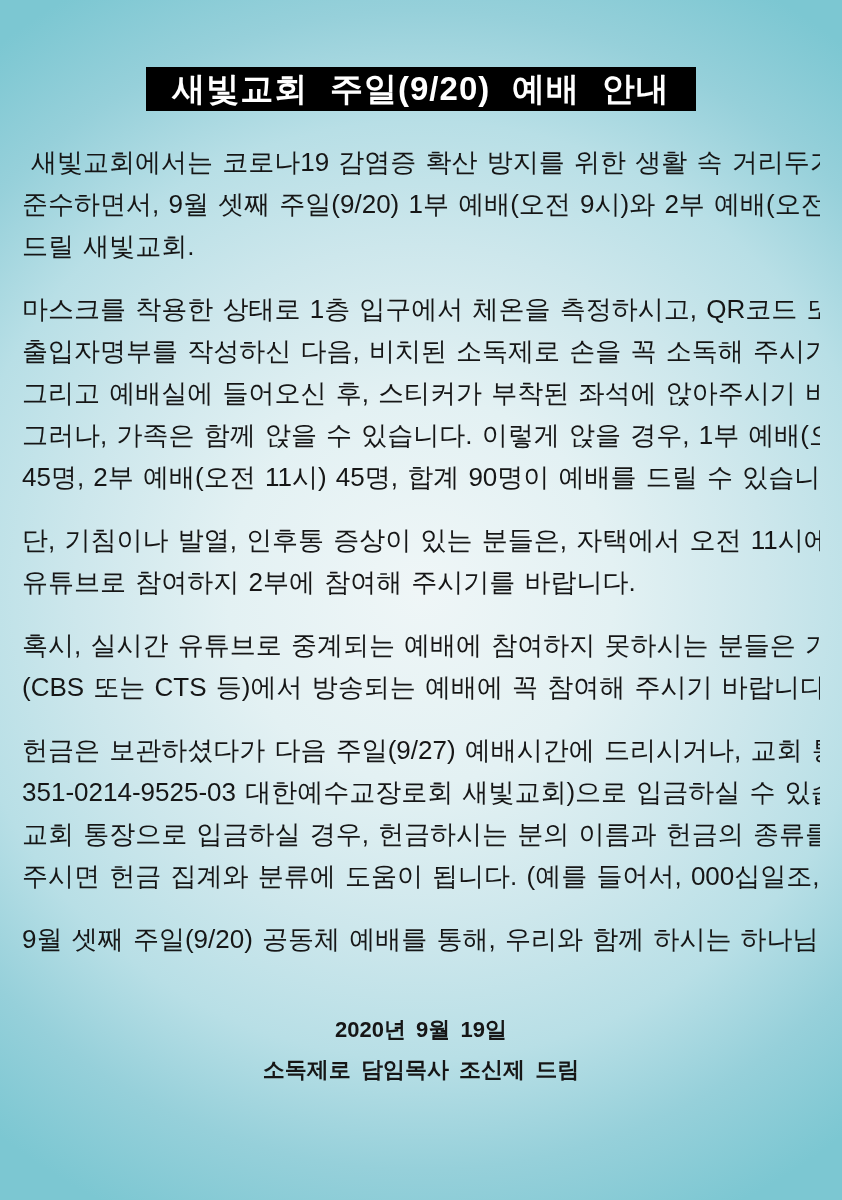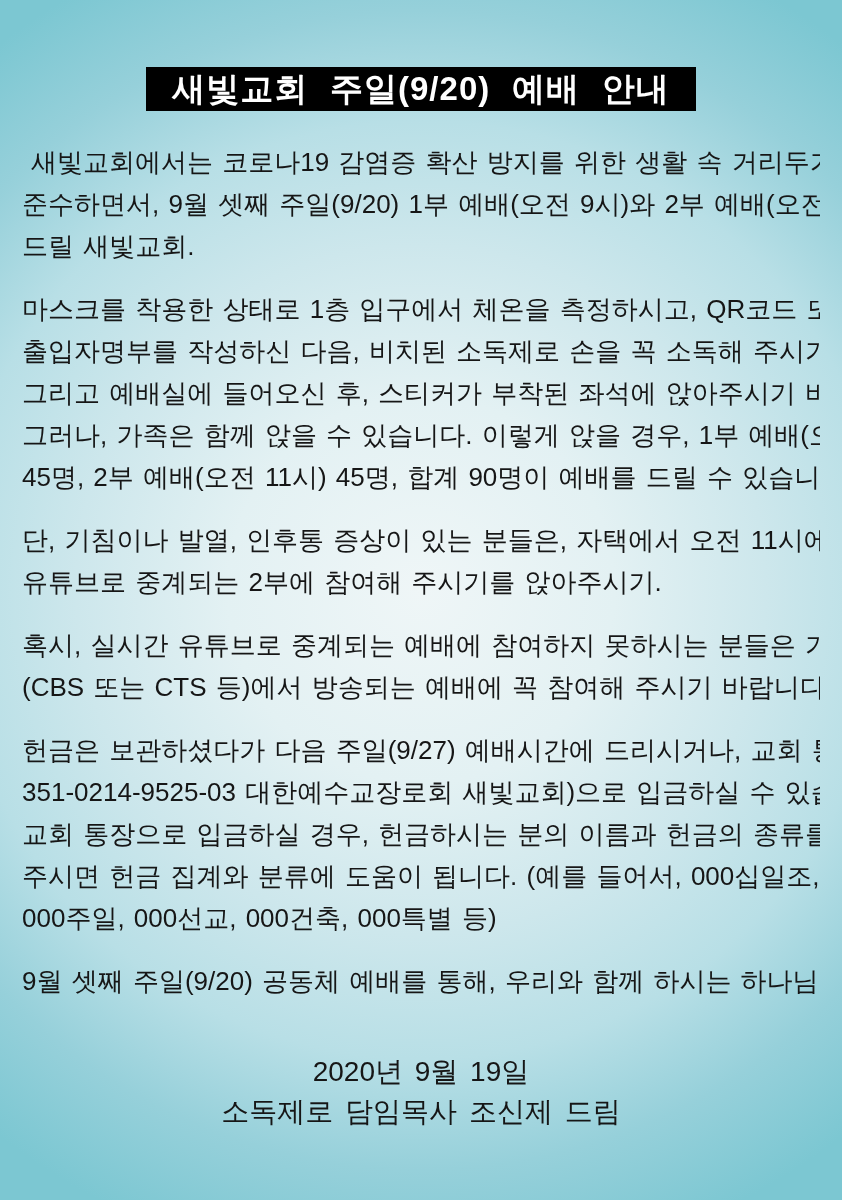--- a/index.html
+++ b/index.html
@@ -63,23 +63,24 @@
     -moz-text-align-last: left;
     text-align-last: left;
   }
   .first-para .line:first-child { text-indent: 9px; }
   .footer {
     margin-top: 50px;
     text-align: center;
     color: var(--body-text);
   }
   .footer-line {
-    font-size: 28px;
+    font-size: 22px;
     line-height: 40px;
     word-spacing: 4px;
+    font-weight: bold;
   }
 </style>
 </head>
 <body>
 
 <div class="title-wrap">
   <div class="title-bar">새빛교회 주일(9/20) 예배 안내</div>
 </div>
 
 <div class="content">
@@ -91,32 +92,31 @@
       </div>
       <div class="paragraph">
         <div class="line">마스크를 착용한 상태로 1층 입구에서 체온을 측정하시고, QR코드 또는 수기로</div>
         <div class="line">출입자명부를 작성하신 다음, 비치된 소독제로 손을 꼭 소독해 주시기 바랍니다.</div>
         <div class="line">그리고 예배실에 들어오신 후, 스티커가 부착된 좌석에 앉아주시기 바랍니다.</div>
         <div class="line">그러나, 가족은 함께 앉을 수 있습니다. 이렇게 앉을 경우, 1부 예배(오전 9시)</div>
         <div class="line line-last">45명, 2부 예배(오전 11시) 45명, 합계 90명이 예배를 드릴 수 있습니다.</div>
       </div>
       <div class="paragraph">
         <div class="line">단, 기침이나 발열, 인후통 증상이 있는 분들은, 자택에서 오전 11시에 실시간</div>
-        <div class="line line-last">유튜브로 중계되는 2부에 참여해 주시기를 앉아주시기.</div>
+        <div class="line line-last">유튜브로 참여하지 2부에 참여해 주시기를 바랍니다.</div>
       </div>
       <div class="paragraph">
         <div class="line">혹시, 실시간 유튜브로 중계되는 예배에 참여하지 못하시는 분들은 기독교 TV</div>
         <div class="line line-last">(CBS 또는 CTS 등)에서 방송되는 예배에 꼭 참여해 주시기 바랍니다.</div>
       </div>
       <div class="paragraph">
         <div class="line">헌금은 보관하셨다가 다음 주일(9/27) 예배시간에 드리시거나, 교회 통장(농협</div>
         <div class="line">351-0214-9525-03 대한예수교장로회 새빛교회)으로 입금하실 수 있습니다.</div>
         <div class="line">교회 통장으로 입금하실 경우, 헌금하시는 분의 이름과 헌금의 종류를 기록해</div>
         <div class="line">주시면 헌금 집계와 분류에 도움이 됩니다. (예를 들어서, 000십일조, 000감사,</div>
-        <div class="line line-last">000주일, 000선교, 000건축, 000특별 등)</div>
       </div>
       <div class="paragraph">
         <div class="line">9월 셋째 주일(9/20) 공동체 예배를 통해, 우리와 함께 하시는 하나님을 경험</div>
       </div>
     </div>
 
   <div class="footer">
     <div class="footer-line">2020년 9월 19일</div>
     <div class="footer-line">소독제로 담임목사 조신제 드림</div>
   </div>

